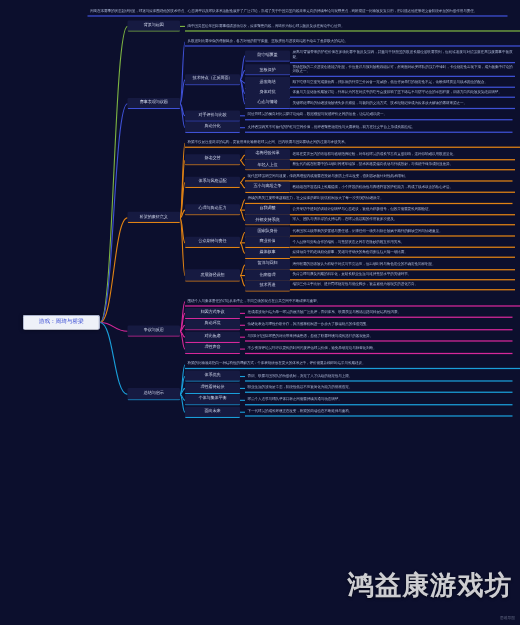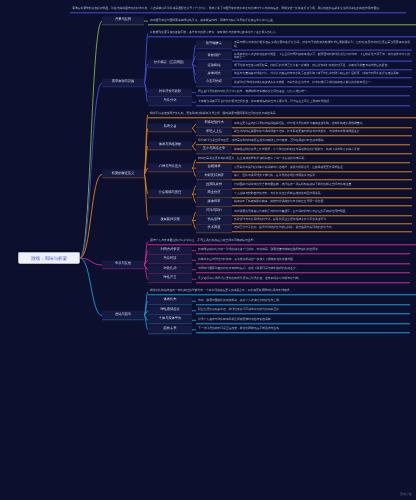--- a/index.html
+++ b/index.html
@@ -217,14 +217,15 @@
       <div class="node chip c-cyan" style="left: 148px; top: 301.215px; width: 44px;"><span>体系优先</span></div>
       <div class="node leaf c-cyan" style="left: 196px; top: 310.737px; width: 214px;"><span>职业生涯的波动是常态，阶段性低谷不应被简化为能力的彻底否定。</span></div>
       <div class="node chip c-cyan" style="left: 148px; top: 310.737px; width: 44px;"><span>理性看待起伏</span></div>
       <div class="node leaf c-cyan" style="left: 196px; top: 320.259px; width: 214px;"><span>球员个人追求与球队整体目标之间需要持续沟通与动态调整。</span></div>
       <div class="node chip c-cyan" style="left: 148px; top: 320.259px; width: 44px;"><span>个体与集体平衡</span></div>
       <div class="node leaf c-cyan" style="left: 196px; top: 329.781px; width: 214px;"><span>下一代球员的成长环境正在改变，桥梁的两端也在不断延伸与重构。</span></div>
       <div class="node chip c-cyan" style="left: 148px; top: 329.781px; width: 44px;"><span>面向未来</span></div>
       <div class="node chip c-cyan" style="left: 102px; top: 315.498px; width: 42px;"><span>总结与启示</span></div>
       <div class="node root c-blue" style="left: 18px; top: 258px; width: 62px; border-bottom: none;"><span>游戏：周琦与桥梁</span></div>
     </div>
+  <div class="watermark">鸿益康游戏坊</div>
   <div class="corner-tag">思维导图</div>
 </div>
 
 </body></html>

